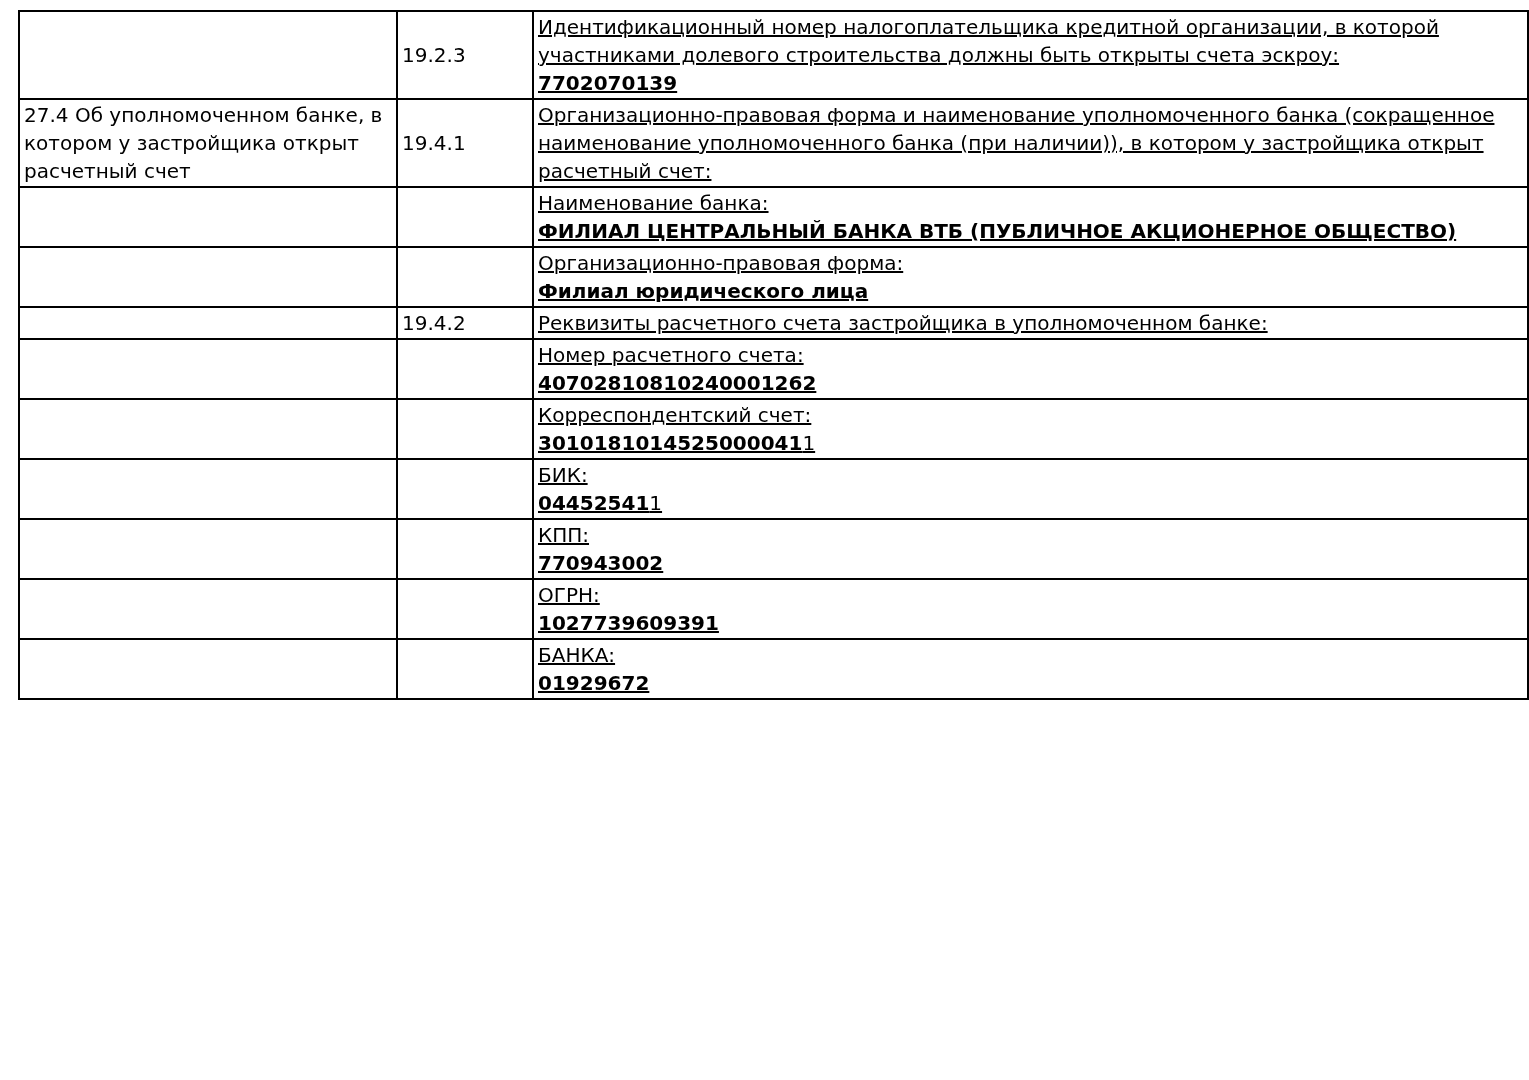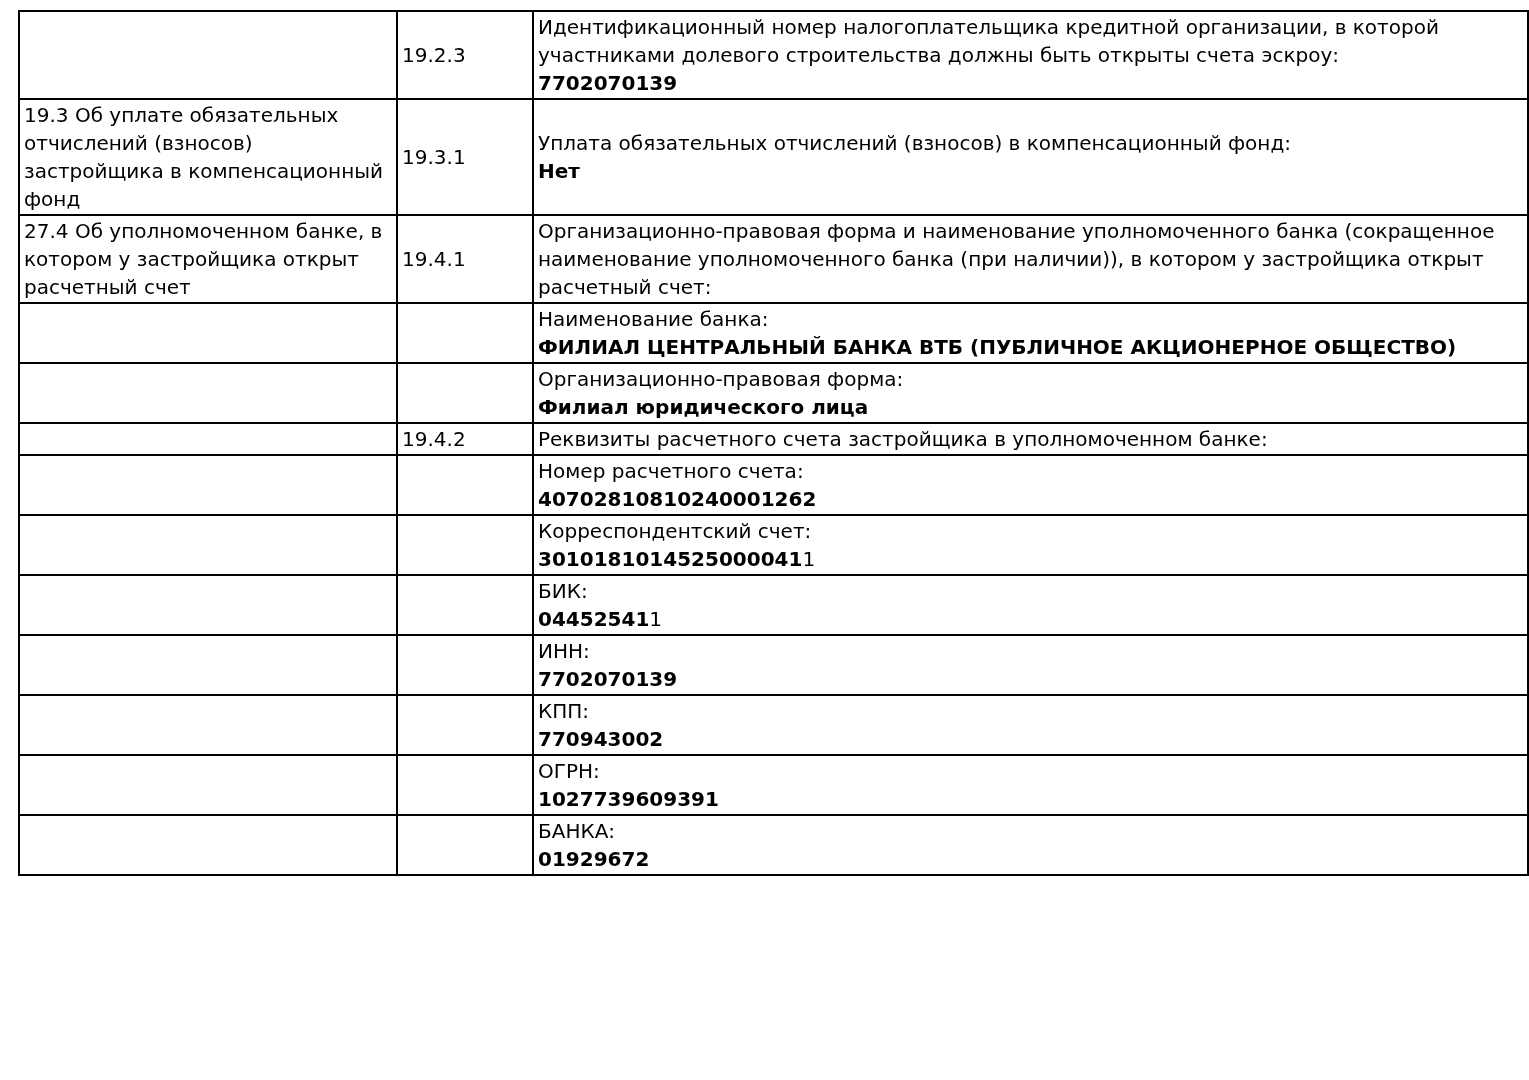--- a/index.html
+++ b/index.html
@@ -29,43 +29,35 @@
     border: 2px solid #000000;
     vertical-align: middle;
     font-size: 20px;
     line-height: 28px;
     padding: 1px 4px 1px 4px;
     word-wrap: break-word;
   }
   td.col-section { width: 368px; }
   td.col-code    { width: 126px; }
   td.col-content { width: 985px; }
-  .line { white-space: normal; }
+  .line { white-space: normal; text-decoration: underline; }
   .bold { font-weight: bold; margin-top: 23px; }
 </style>
 </head>
 <body>
 
 <div class="page">
   <table class="decl-table">
     <tbody>
         <tr>
     <td class="col-section"></td>
     <td class="col-code">19.2.3</td>
     <td class="col-content">
             <div class="line"><span class="">Идентификационный номер налогоплательщика кредитной организации, в которой участниками долевого строительства должны быть открыты счета эскроу:</span></div>
             <div class="line"><span class="bold">7702070139</span></div>
-          </td>
-  </tr>
-        <tr>
-    <td class="col-section">19.3 Об уплате обязательных отчислений (взносов) застройщика в компенсационный фонд</td>
-    <td class="col-code">19.3.1</td>
-    <td class="col-content">
-            <div class="line"><span class="">Уплата обязательных отчислений (взносов) в компенсационный фонд:</span></div>
-            <div class="line"><span class="bold">Нет</span></div>
           </td>
   </tr>
         <tr>
     <td class="col-section">27.4 Об уполномоченном банке, в котором у застройщика открыт расчетный счет</td>
     <td class="col-code">19.4.1</td>
     <td class="col-content">
             <div class="line"><span class="">Организационно-правовая форма и наименование уполномоченного банка (сокращенное наименование уполномоченного банка (при наличии)), в котором у застройщика открыт расчетный счет:</span></div>
           </td>
   </tr>
         <tr>
@@ -112,28 +104,20 @@
     <td class="col-code"></td>
     <td class="col-content">
             <div class="line"><span class="">БИК:</span></div>
             <div class="line"><span class="bold">04452541</span><span class="">1</span></div>
           </td>
   </tr>
         <tr>
     <td class="col-section"></td>
     <td class="col-code"></td>
     <td class="col-content">
-            <div class="line"><span class="">ИНН:</span></div>
-            <div class="line"><span class="bold">7702070139</span></div>
-          </td>
-  </tr>
-        <tr>
-    <td class="col-section"></td>
-    <td class="col-code"></td>
-    <td class="col-content">
             <div class="line"><span class="">КПП:</span></div>
             <div class="line"><span class="bold">770943002</span></div>
           </td>
   </tr>
         <tr>
     <td class="col-section"></td>
     <td class="col-code"></td>
     <td class="col-content">
             <div class="line"><span class="">ОГРН:</span></div>
             <div class="line"><span class="bold">1027739609391</span></div>

